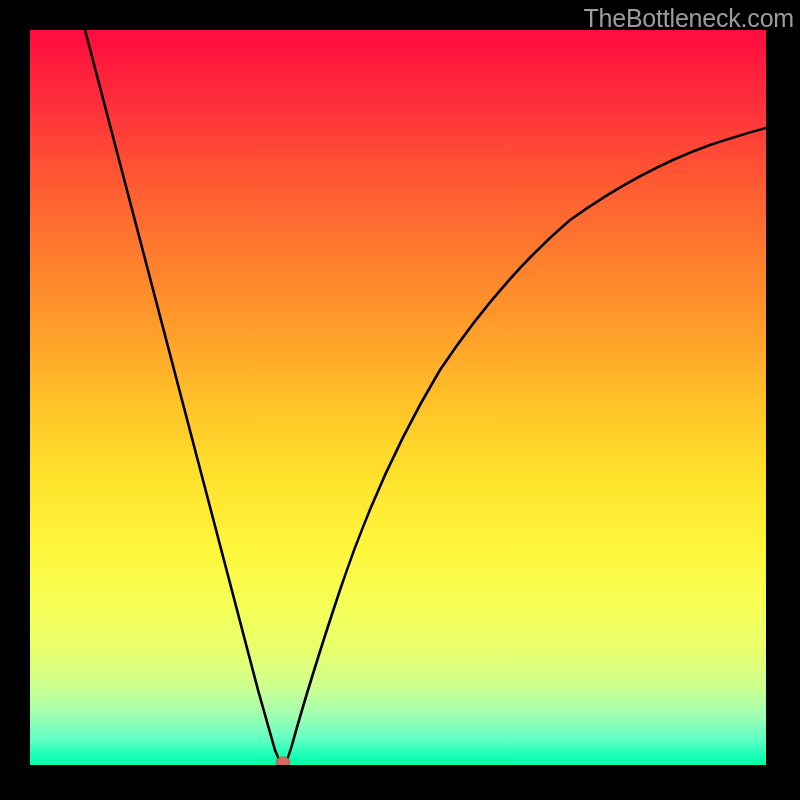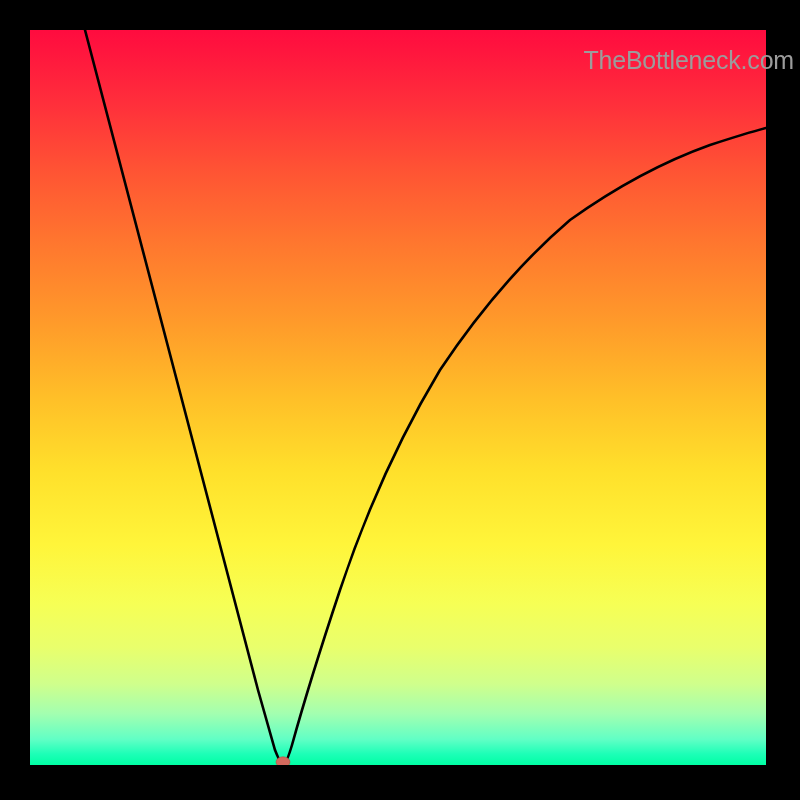--- a/index.html
+++ b/index.html
@@ -51,21 +51,20 @@
     pointer-events: none;
   }
   .watermark {
     position: absolute;
     top: 4px;
     right: 6px;
     color: #9c9c9c;
     font-size: 25px;
     font-weight: 400;
     letter-spacing: -0.2px;
-    margin-top: 42px;
   }
 </style>
 </head>
 <body>
 
 <div class="chart-container">
 
   <div class="plot-area">
     <svg class="curve-layer" viewBox="0 0 736 735" preserveAspectRatio="none">
       <path d="M 55 0

